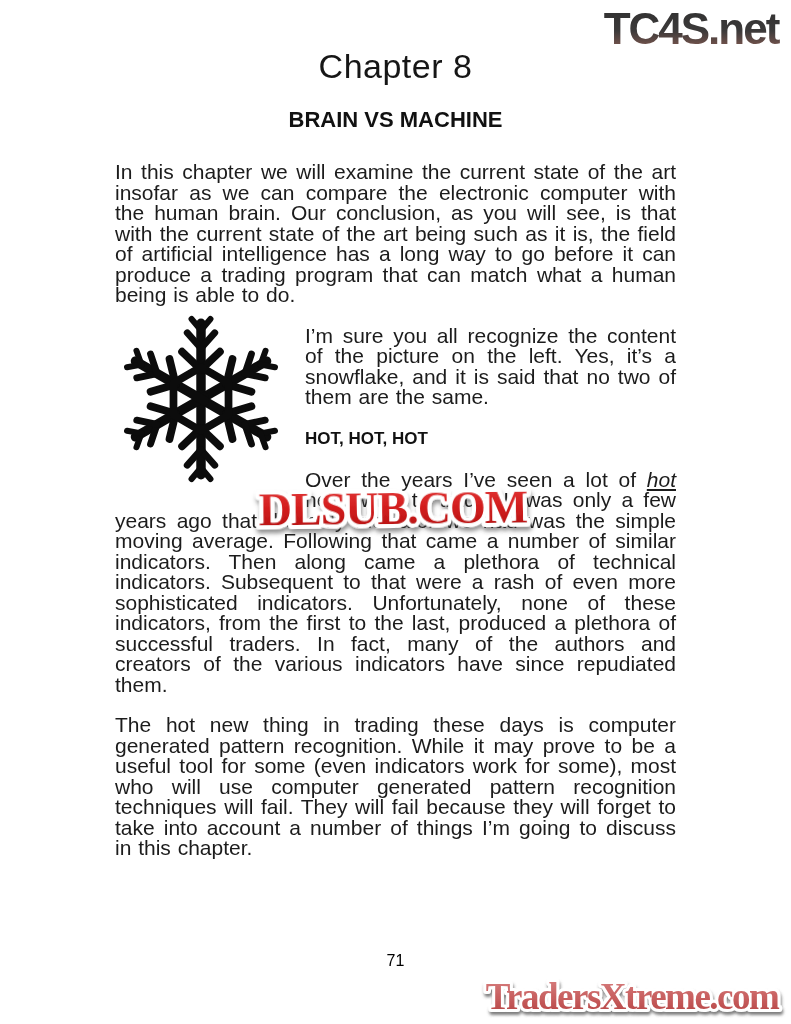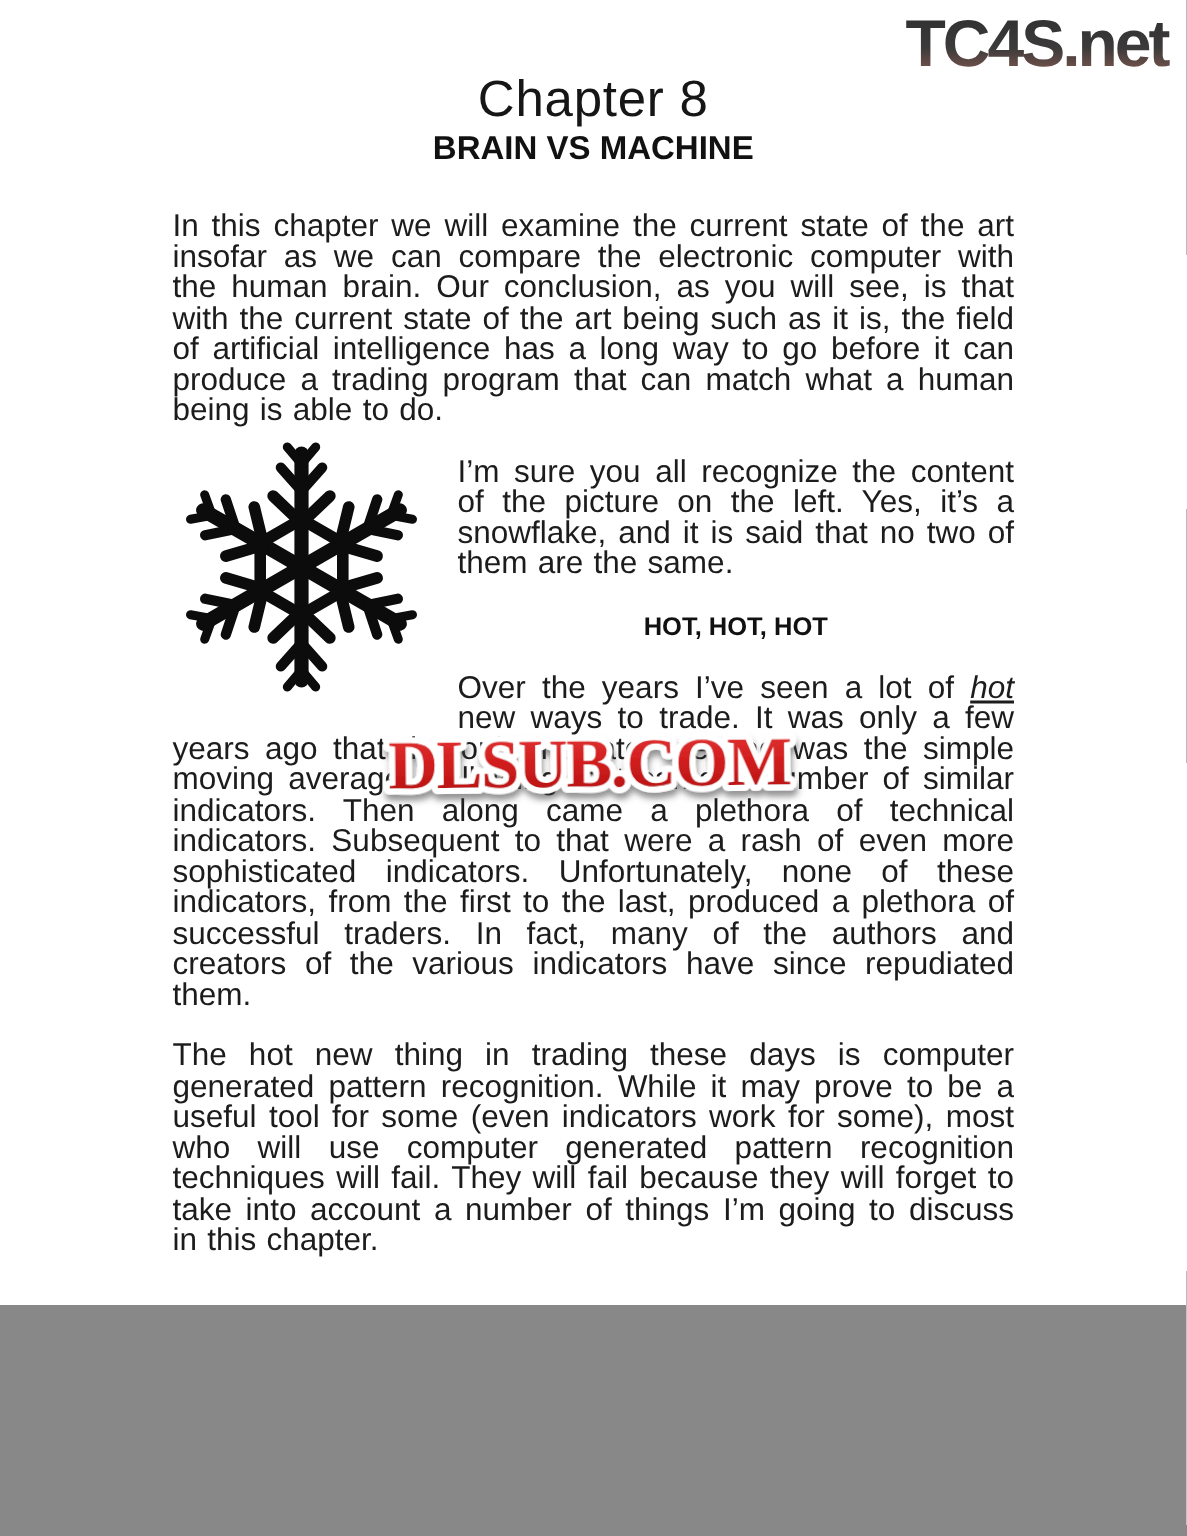--- a/index.html
+++ b/index.html
@@ -1,57 +1,57 @@
 <!DOCTYPE html>
 <html><head>
 <meta charset="utf-8">
 <style>
   * { margin: 0; padding: 0; box-sizing: border-box; }
   html, body { background: #888; }
   .page {
     position: relative;
     width: 791px;
-    height: 870px;
+    height: 1024px;
     background: #ffffff;
     overflow: hidden;
     font-family: "Liberation Sans", sans-serif;
     color: #1c1c1c;
   }
   .content {
     position: absolute;
     left: 115px;
     top: 0;
     width: 561px;
   }
   .chapter-title {
     margin-top: 47px;
     text-align: center;
     font-size: 34px;
     font-weight: normal;
     letter-spacing: 0.5px;
     color: #161616;
   }
   .chapter-subtitle {
+    margin-top: 21px;
     text-align: center;
     font-size: 22px;
     font-weight: bold;
     color: #111;
   }
   .body-par {
     margin-top: 20px;
     font-size: 21px;
     line-height: 20.5px;
     text-align: justify;
     word-spacing: 1px;
   }
   .first-par { margin-top: 29px; }
   .section-heading {
     margin-top: 21px;
     margin-bottom: 21px;
-    text-align: center;
     font-size: 17px;
     font-weight: bold;
     color: #111;
   }
   .snowflake-box {
     float: left;
     width: 172px;
     height: 176px;
     margin: 5px 18px 6px 0;
   }

